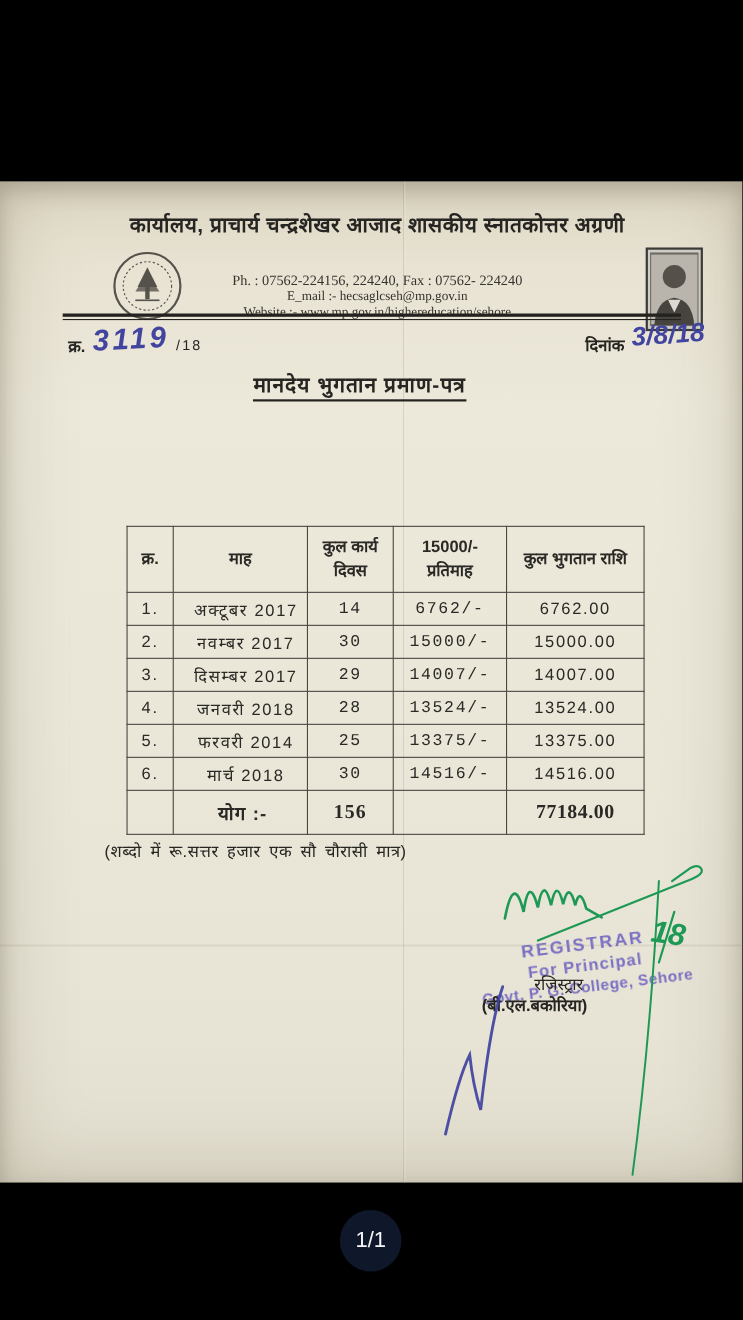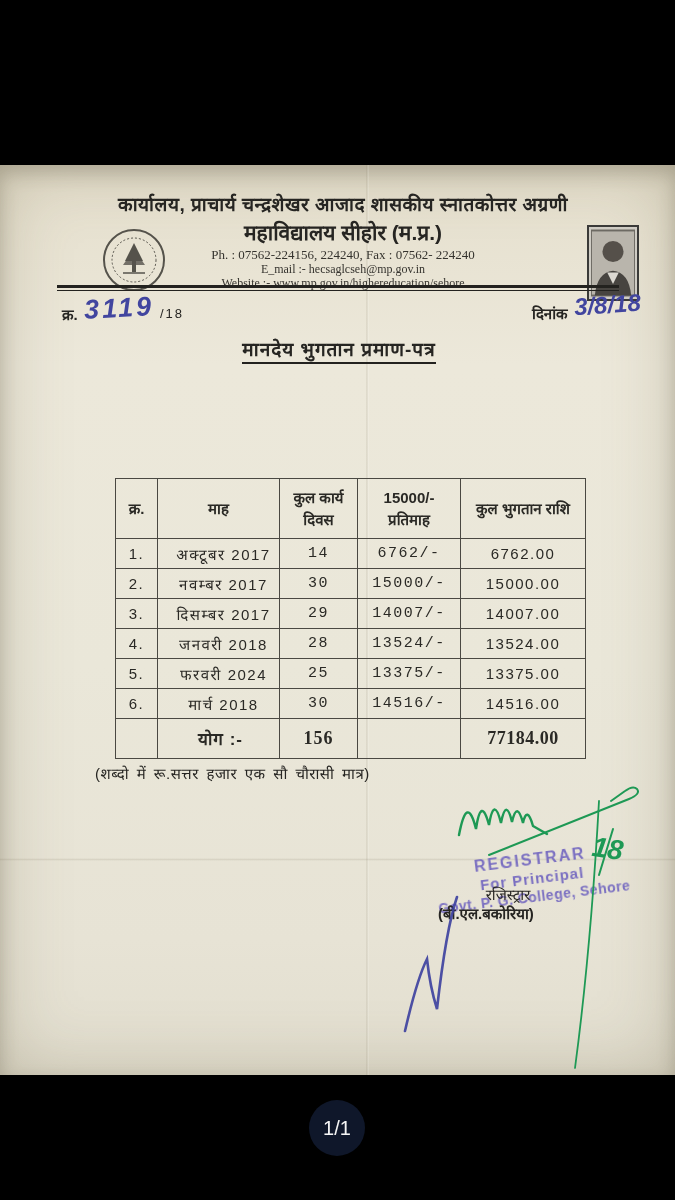--- a/index.html
+++ b/index.html
@@ -37,21 +37,21 @@
   
   .ref-label  { position:absolute; left:62px;  top:139px; font-size:15px; font-weight:bold; }
   .ref-number { position:absolute; left:84px;  top:128px; font-size:27px; font-weight:bold;
                 color:#41459f; font-style:italic; transform:rotate(-3deg); letter-spacing:3px; }
   .ref-suffix { position:absolute; left:160px; top:141px; font-size:13px; letter-spacing:2px; }
   .date-label { position:absolute; left:532px; top:138px; font-size:15px; font-weight:bold; }
   .date-value { position:absolute; left:574px; top:126px; font-size:24px; font-weight:bold;
                 color:#41459f; font-style:italic; transform:rotate(-4deg); }
 
   
-  .doc-title { position:absolute; left:56px; top:171px; width:566px; text-align:center; }
+  .doc-title { position:absolute; left:44px; top:171px; width:566px; text-align:center; }
   .doc-title span { font-size:19px; font-weight:bold; letter-spacing:1px;
                     border-bottom:2px solid #23221f; padding-bottom:2px; }
   .body-para { position:absolute; left:88px; top:202px; width:534px;
                font-size:17px; line-height:26px; text-align:justify; text-indent:64px;
                word-spacing:6px; }
   .body-para .hl { font-weight:bold; }
 
   
   table.pay { position:absolute; left:115px; top:313px; width:470px;
               border-collapse:collapse; table-layout:fixed; }
@@ -102,21 +102,20 @@
       <svg viewBox="0 0 66 66">
         <circle cx="33" cy="33" r="30" fill="none" stroke="#3c3a34" stroke-width="2"></circle>
         <circle cx="33" cy="33" r="22" fill="none" stroke="#3c3a34" stroke-width="1" stroke-dasharray="2 2"></circle>
         <rect x="31" y="33" width="4" height="12" fill="#3c3a34"></rect>
         <path d="M33 16 L24 34 H42 Z" fill="#3c3a34"></path>
         <path d="M33 22 L22 38 H44 Z" fill="#3c3a34" opacity=".8"></path>
         <line x1="22" y1="46" x2="44" y2="46" stroke="#3c3a34" stroke-width="1.5"></line>
       </svg>
     </div>
     <div class="head-line1">कार्यालय, प्राचार्य चन्द्रशेखर आजाद शासकीय स्नातकोत्तर अग्रणी</div>
-    <div class="head-line2">महाविद्यालय सीहोर (म.प्र.)</div>
     <div class="contact ph">Ph. : 07562-224156, 224240,  Fax : 07562- 224240</div>
     <div class="contact mail">E_mail :-  hecsaglcseh@mp.gov.in</div>
     <div class="contact web">Website :- www.mp.gov.in/highereducation/sehore</div>
     <div class="photo">
       <svg viewBox="0 0 46 68">
         <rect x="0" y="0" width="46" height="68" fill="#b9b5ac"></rect>
         <rect x="0" y="0" width="46" height="68" fill="none" stroke="#6d6a63" stroke-width="2"></rect>
         <circle cx="23" cy="22" r="11" fill="#55504a"></circle>
         <path d="M4 68 Q6 44 23 42 Q40 44 42 68 Z" fill="#474440"></path>
         <path d="M17 44 L23 56 L29 44 Z" fill="#dcd9d2"></path>
@@ -175,21 +174,21 @@
       </tr>
       <tr>
         <td>4.</td>
         <td class="month">जनवरी 2018</td>
         <td class="days">28</td>
         <td class="rate">13524/-</td>
         <td>13524.00</td>
       </tr>
       <tr>
         <td>5.</td>
-        <td class="month">फरवरी 2024</td>
+        <td class="month">फरवरी 2014</td>
         <td class="days">25</td>
         <td class="rate">13375/-</td>
         <td>13375.00</td>
       </tr>
       <tr>
         <td>6.</td>
         <td class="month">मार्च 2018</td>
         <td class="days">30</td>
         <td class="rate">14516/-</td>
         <td>14516.00</td>

